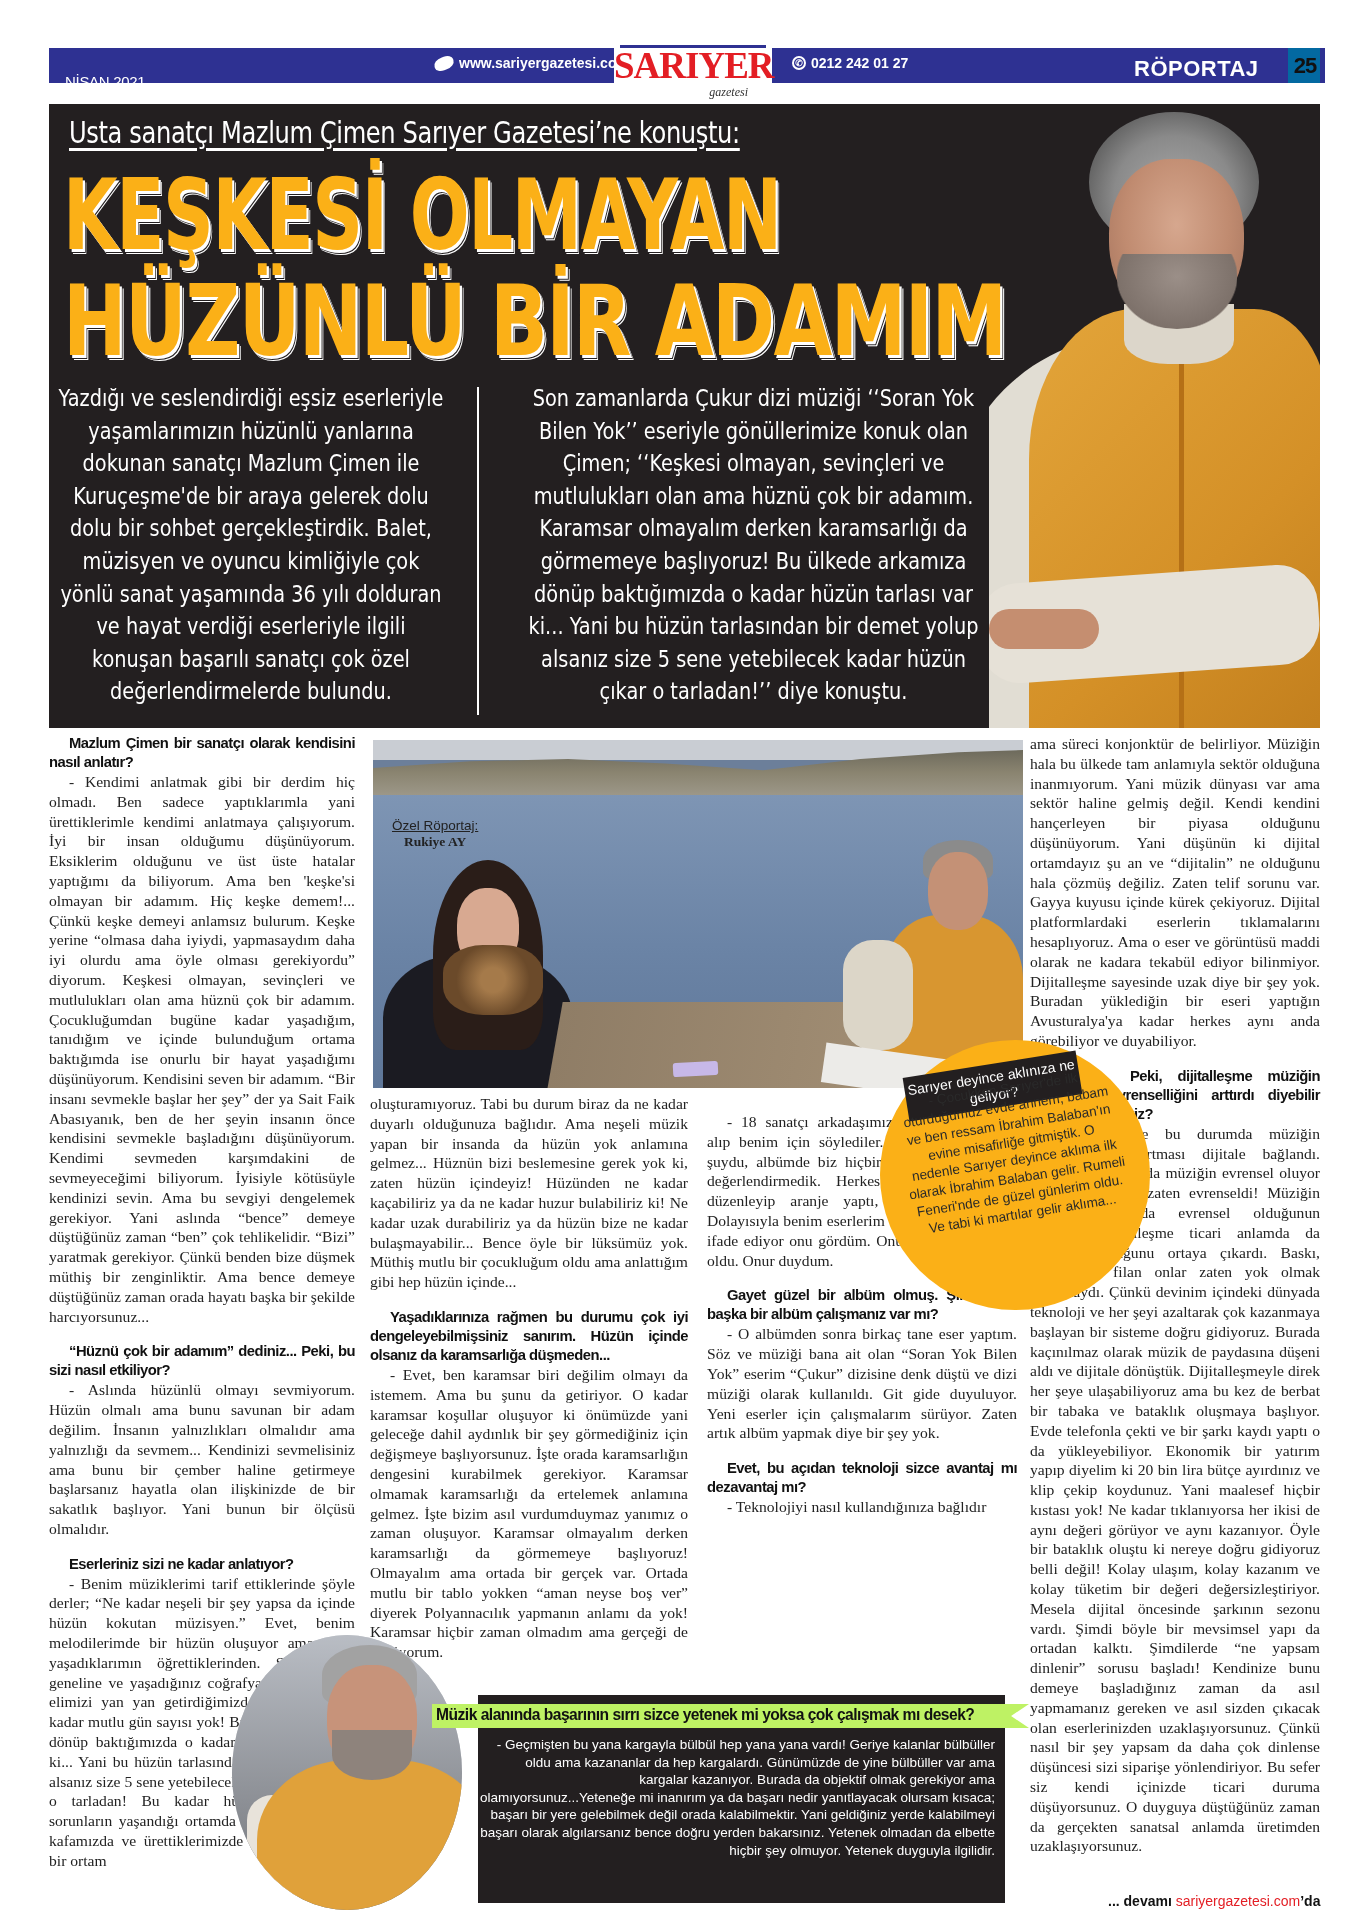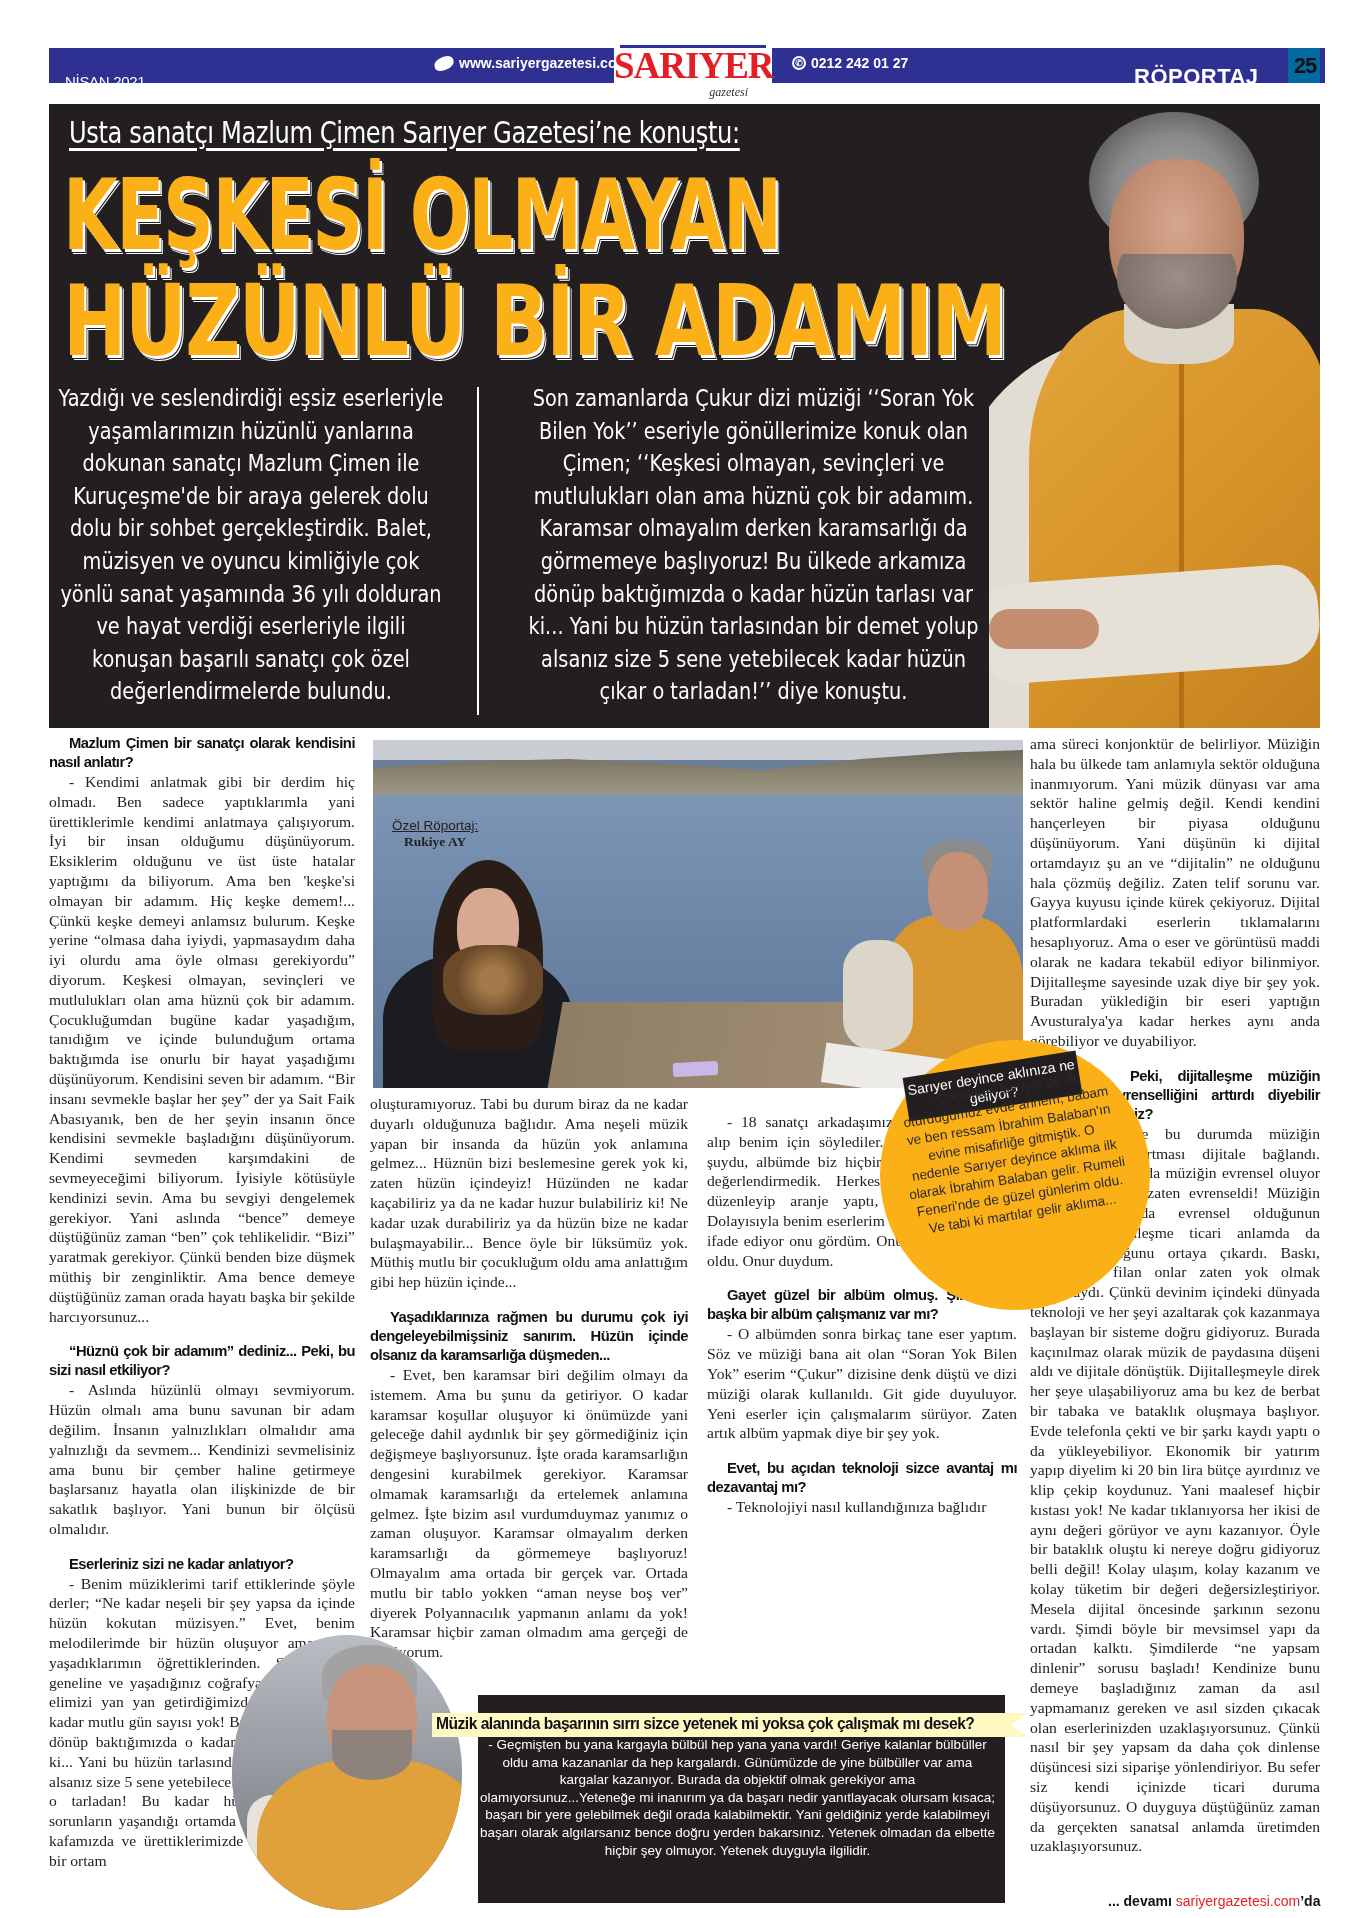--- a/index.html
+++ b/index.html
@@ -6,21 +6,21 @@
   html, body { width: 1355px; height: 1918px; background: #ffffff; overflow: hidden; }
   body { position: relative; font-family: "Liberation Serif", serif; color: #1a1a1a; }
 
   
   .topbar { position: absolute; left: 49px; top: 48px; width: 1271px; height: 35px; background: #2e3192; color: #fff; }
   .topbar .date { position: absolute; left: 16px; top: 25px; font-family: "Liberation Sans", sans-serif; font-size: 15px; letter-spacing: -0.3px; }
   .topbar .web { position: absolute; left: 385px; top: 7px; font-family: "Liberation Sans", sans-serif; font-weight: bold; font-size: 14px; display: flex; align-items: center; gap: 5px; }
   .topbar .web .ico { width: 20px; height: 13px; background: #fff; border-radius: 50% 40% 50% 40%; transform: rotate(-20deg); }
   .topbar .phone { position: absolute; left: 743px; top: 7px; font-family: "Liberation Sans", sans-serif; font-weight: bold; font-size: 14px; display: flex; align-items: center; gap: 5px; }
   .topbar .phone .ico { width: 14px; height: 14px; border: 2px solid #fff; border-radius: 50%; font-size: 9px; line-height: 10px; text-align: center; }
-  .topbar .section { position: absolute; left: 1085px; top: 16px; font-family: "Liberation Sans", sans-serif; font-weight: bold; font-size: 22px; letter-spacing: 0.5px; }
+  .topbar .section { position: absolute; left: 1085px; top: 8px; font-family: "Liberation Sans", sans-serif; font-weight: bold; font-size: 22px; letter-spacing: 0.5px; }
   .pagebox { position: absolute; left: 1288px; top: 48px; width: 34px; height: 35px; background: #0369a1; color: #111; font-family: "Liberation Sans", sans-serif; font-weight: bold; font-size: 22px; text-align: center; line-height: 35px; letter-spacing: -1px; }
   .pagebox-edge { position: absolute; left: 1320px; top: 48px; width: 5px; height: 35px; background: #2e3192; }
   .logo { position: absolute; left: 614px; top: 42px; width: 158px; height: 52px; background: #fff; text-align: center; }
   .logo .stripe { height: 3px; background: #2e3192; margin: 3px 6px 0; }
   .logo .name { font-family: "Liberation Serif", serif; font-weight: bold; font-size: 37px; color: #e31e24; line-height: 34px; letter-spacing: -1px; transform: scaleY(1.05); }
   .logo .sub { position: absolute; right: 24px; bottom: -6px; font-size: 12px; font-style: italic; color: #333; }
 
   
   .hero { position: absolute; left: 49px; top: 104px; width: 1271px; height: 624px; background: #231f20; overflow: hidden; }
   .kicker { position: absolute; left: 20px; top: 10px; color: #fff; font-family: "DejaVu Sans", sans-serif; font-size: 31px; text-decoration: underline; text-underline-offset: 5px; transform: scaleX(0.78); transform-origin: left; white-space: nowrap; letter-spacing: -0.5px; }
@@ -83,23 +83,23 @@
   .circ-photo { position: absolute; left: 232px; top: 1635px; width: 230px; height: 275px; border-radius: 50%; overflow: hidden; background: #c9ccd1; }
   .circ-photo .bg { position: absolute; left: 0; top: 0; width: 100%; height: 100%; background: linear-gradient(180deg, #b9bdc4 0%, #8d9096 60%, #6f7377 100%); }
   .circ-photo .hair { position: absolute; left: 90px; top: 10px; width: 95px; height: 60px; background: #a2a2a2; border-radius: 50% 50% 20% 20%; }
   .circ-photo .face { position: absolute; left: 95px; top: 30px; width: 90px; height: 110px; background: #c7937a; border-radius: 45%; }
   .circ-photo .beard { position: absolute; left: 100px; top: 95px; width: 80px; height: 50px; background: #8e837c; border-radius: 0 0 50% 50%; }
   .circ-photo .vest { position: absolute; left: 25px; top: 125px; width: 230px; height: 200px; background: #e0a13a; border-radius: 40% 40% 0 0; }
   .circ-photo .shirt { position: absolute; left: 15px; top: 160px; width: 50px; height: 160px; background: #e8e3da; border-radius: 30px; }
 
   
   .quote-box { position: absolute; left: 478px; top: 1695px; width: 527px; height: 208px; background: #231f20; }
-  .quote-banner { position: absolute; left: 432px; top: 1704px; width: 597px; height: 24px; background: #fef9c3; clip-path: polygon(0 0, 100% 0, 97% 50%, 100% 100%, 0 100%); margin-top: 9px; }
+  .quote-banner { position: absolute; left: 432px; top: 1704px; width: 597px; height: 24px; background: #bef264; clip-path: polygon(0 0, 100% 0, 97% 50%, 100% 100%, 0 100%); }
   .quote-banner span { position: absolute; left: 4px; top: 2px; font-family: "Liberation Sans", sans-serif; font-weight: bold; font-size: 15.6px; color: #111; white-space: nowrap; letter-spacing: -0.5px; }
-  .quote-text { position: absolute; left: 480px; top: 1736px; width: 515px; color: #fff; font-family: "Liberation Sans", sans-serif; font-size: 13.5px; line-height: 17.6px; text-align: center; }
+  .quote-text { position: absolute; left: 480px; top: 1736px; width: 515px; color: #fff; font-family: "Liberation Sans", sans-serif; font-size: 13.5px; line-height: 17.6px; text-align: right; }
 
   .more { position: absolute; left: 1108px; top: 1893px; font-family: "Liberation Sans", sans-serif; font-weight: bold; font-size: 14px; color: #111; white-space: nowrap; }
   .more .link { color: #e31e24; font-weight: normal; }
 </style>
 </head>
 <body>
 
 <div class="topbar">
   <span class="date">NİSAN 2021</span>
   <span class="web">

